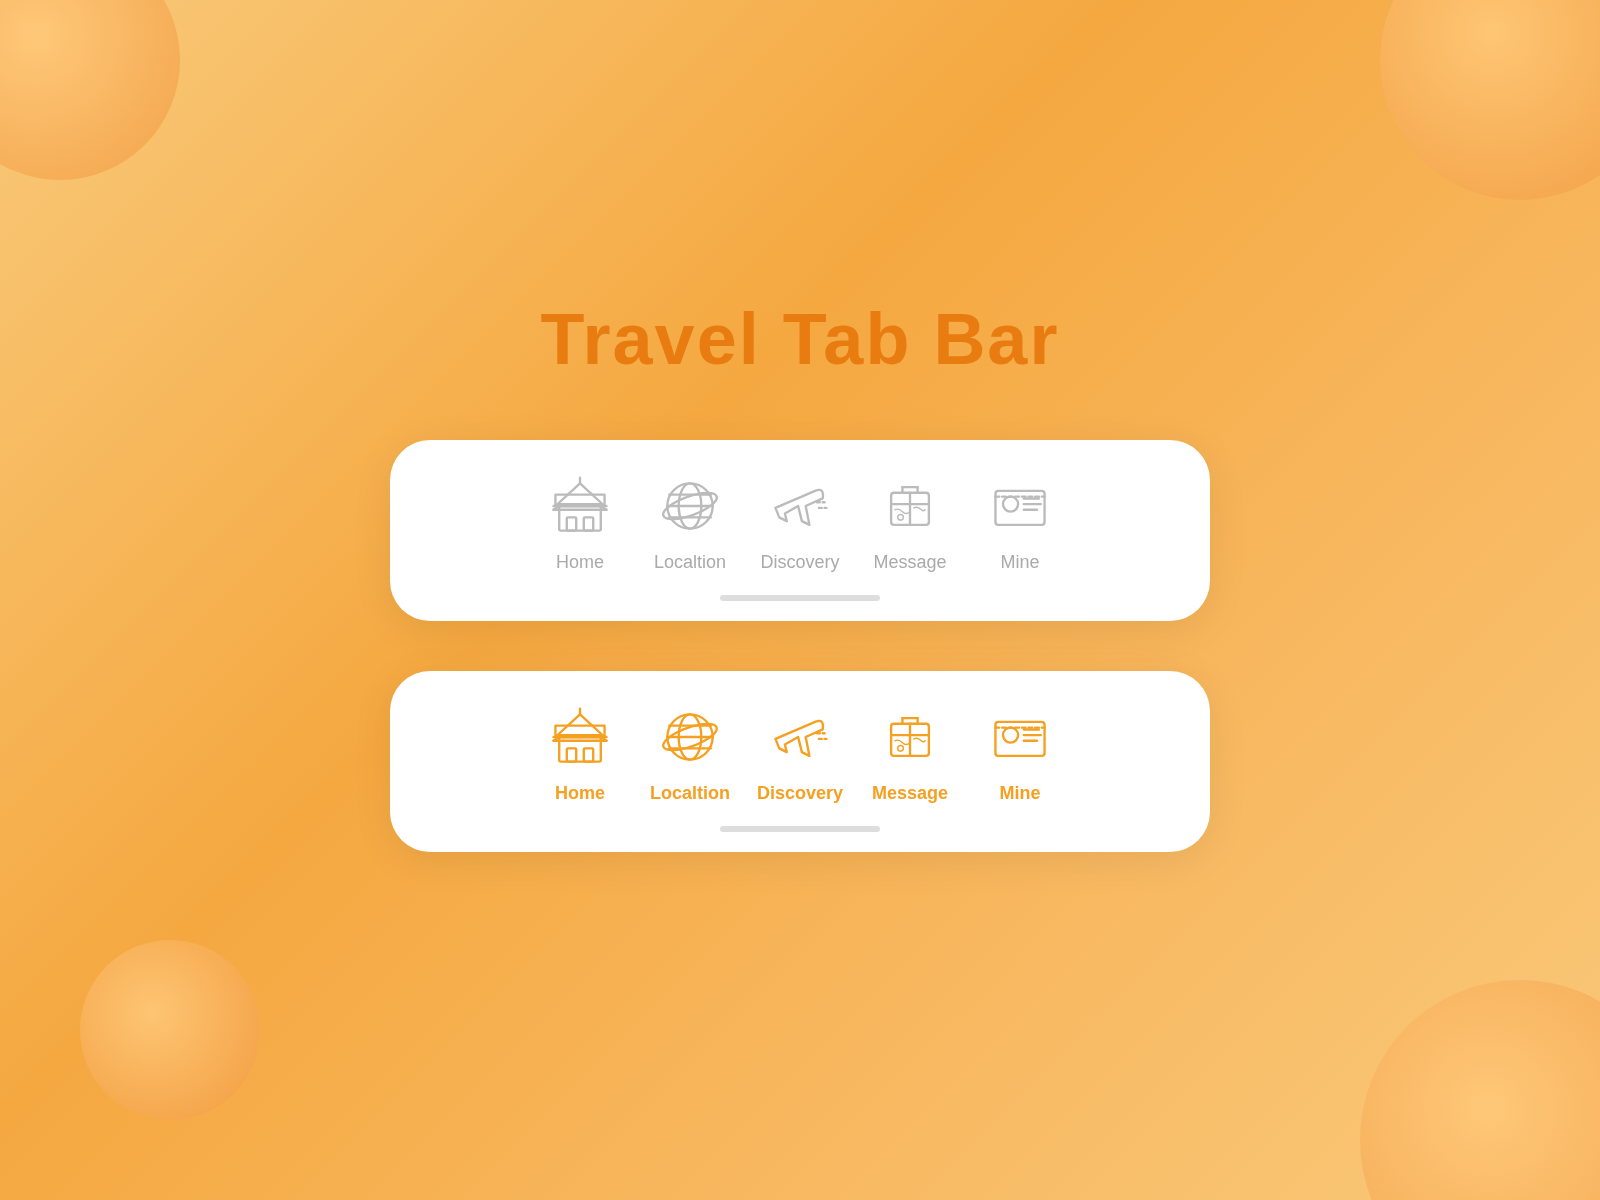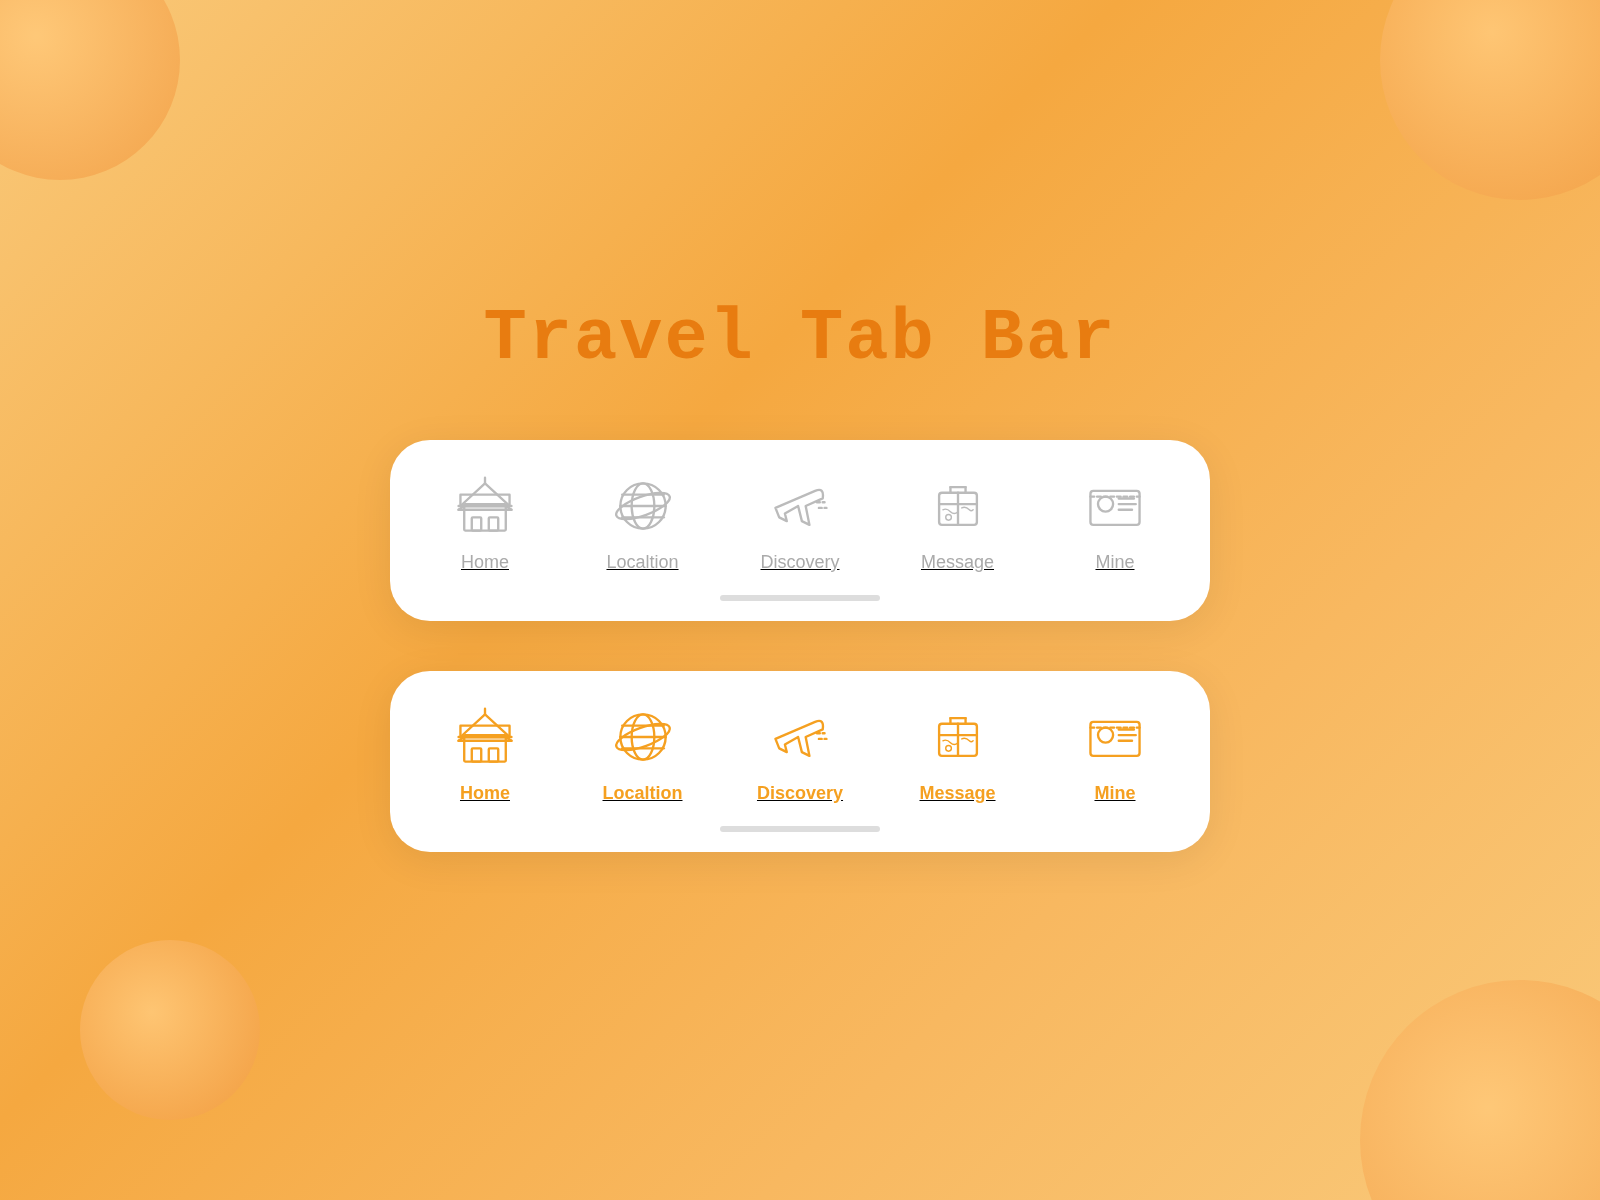--- a/index.html
+++ b/index.html
@@ -39,41 +39,39 @@
       width: 320px; height: 320px;
       bottom: -100px; right: -80px;
     }
 
     .page-title {
       font-size: 72px;
       font-weight: 900;
       color: #e87c10;
       margin-bottom: 60px;
       letter-spacing: 2px;
-      font-family: Liberation Mono, monospace;
     }
 
     .tab-bar-container {
       background: white;
       border-radius: 40px;
       width: 820px;
       padding: 30px 40px 20px 40px;
       display: flex;
       flex-direction: column;
       align-items: center;
       box-shadow: 0 8px 40px rgba(0,0,0,0.08);
       margin-bottom: 50px;
     }
 
     .tab-bar-items {
       display: flex;
-      justify-content: space-between;
+      justify-content: center;
       width: 100%;
       margin-bottom: 18px;
-      text-decoration: underline;
     }
 
     .tab-item {
       display: flex;
       flex-direction: column;
       align-items: center;
       gap: 10px;
       cursor: pointer;
       min-width: 110px;
     }

